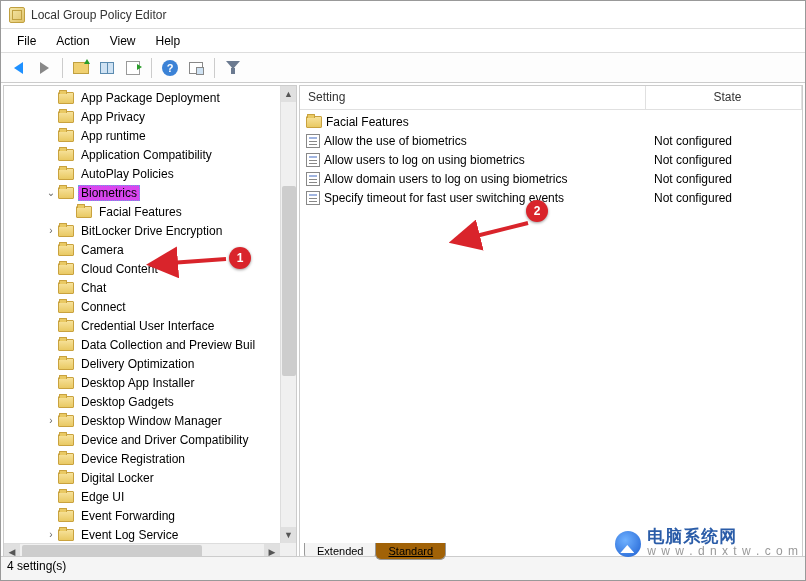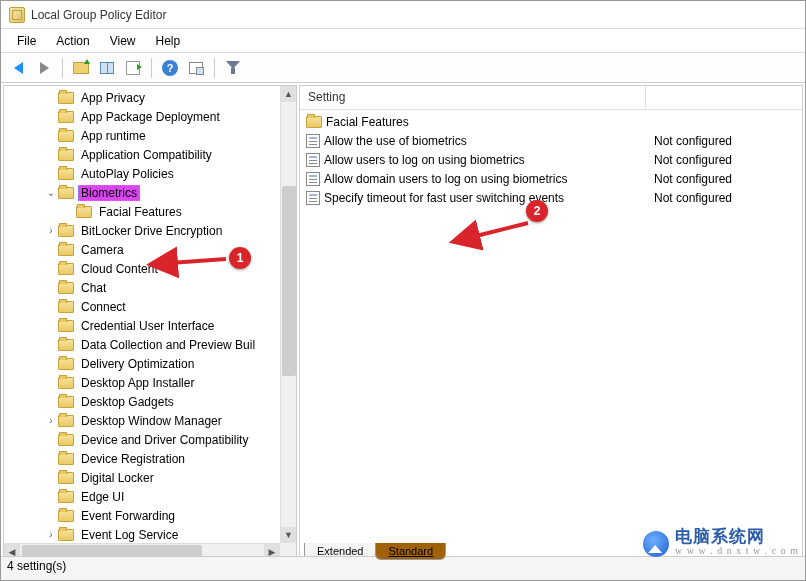--- a/index.html
+++ b/index.html
@@ -117,25 +117,25 @@
       <div class="filter-ico"></div>
     </div>
 </div>
 
 <div class="content">
   <div class="tree-pane">
     <div class="tree-scroll">
       <div class="tree-list" id="tree-list">
           <div class="tree-row" style="padding-left: 54px;">
             <span class="folder"></span>
+            <span class="tree-label">App Package Deployment</span>
+          </div>
+          <div class="tree-row" style="padding-left: 54px;">
+            <span class="folder"></span>
             <span class="tree-label">App Privacy</span>
-          </div>
-          <div class="tree-row" style="padding-left: 54px;">
-            <span class="folder"></span>
-            <span class="tree-label">App Package Deployment</span>
           </div>
           <div class="tree-row" style="padding-left: 54px;">
             <span class="folder"></span>
             <span class="tree-label">App runtime</span>
           </div>
           <div class="tree-row" style="padding-left: 54px;">
             <span class="folder"></span>
             <span class="tree-label">Application Compatibility</span>
           </div>
           <div class="tree-row" style="padding-left: 54px;">
@@ -233,20 +233,21 @@
       <div class="btn">◀</div>
       <div class="thumb"></div>
       <div class="btn r">▶</div>
     </div>
     <div class="corner"></div>
   </div>
 
   <div class="detail-pane">
     <div class="list-header">
       <div class="col-h col-setting">Setting</div>
+      <div class="col-h col-state">State</div>
     </div>
     <div class="list-body" id="list-body">
         <div class="list-row">
           <div class="c1">
             <span class="folder"></span>
             <span>Facial Features</span>
           </div>
           <div class="c2"></div>
         </div>
         <div class="list-row">
@@ -310,15 +311,15 @@
         </marker>
       </defs>
       <line x1="62" y1="6" x2="6" y2="10" stroke="#d9242b" stroke-width="4" marker-end="url(#ah1)"></line>
     </svg>
 </div>
 
 <div class="watermark">
   <div class="logo"></div>
   <div>
     <div style="font-size:17px;color:#2a5ca8;font-weight:bold;letter-spacing:1px;">电脑系统网</div>
-    <div style="font-size:10px;color:#999;letter-spacing:1px;font-family:Liberation Serif, serif;">w w w . d n x t w . c o m</div>
+    <div style="font-size:12px;color:#999;letter-spacing:1px;">w w w . d n x t w . c o m</div>
   </div>
 </div>
 
 </body></html>

